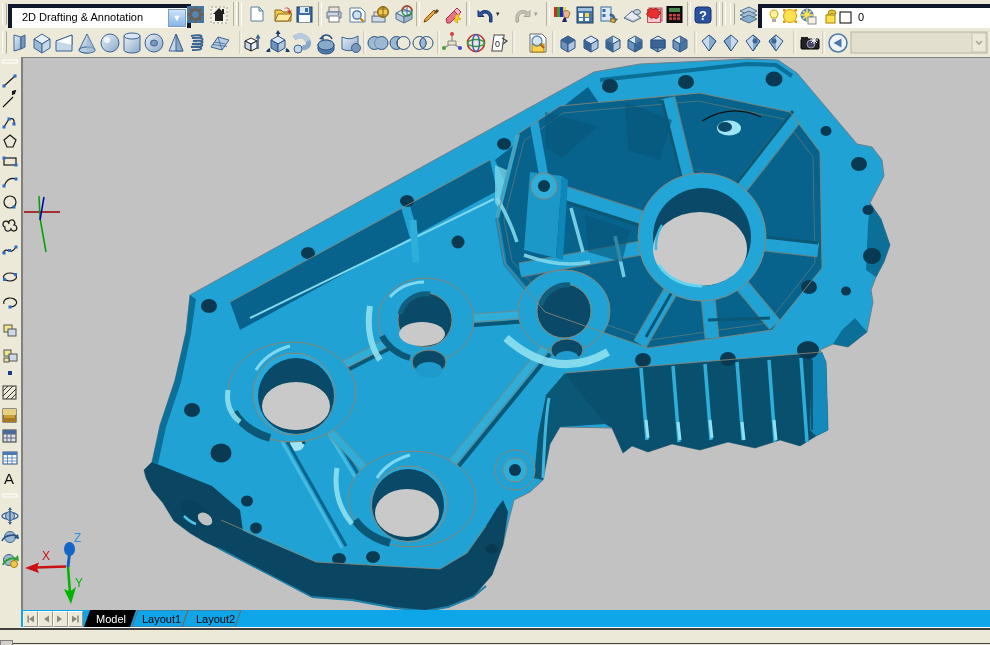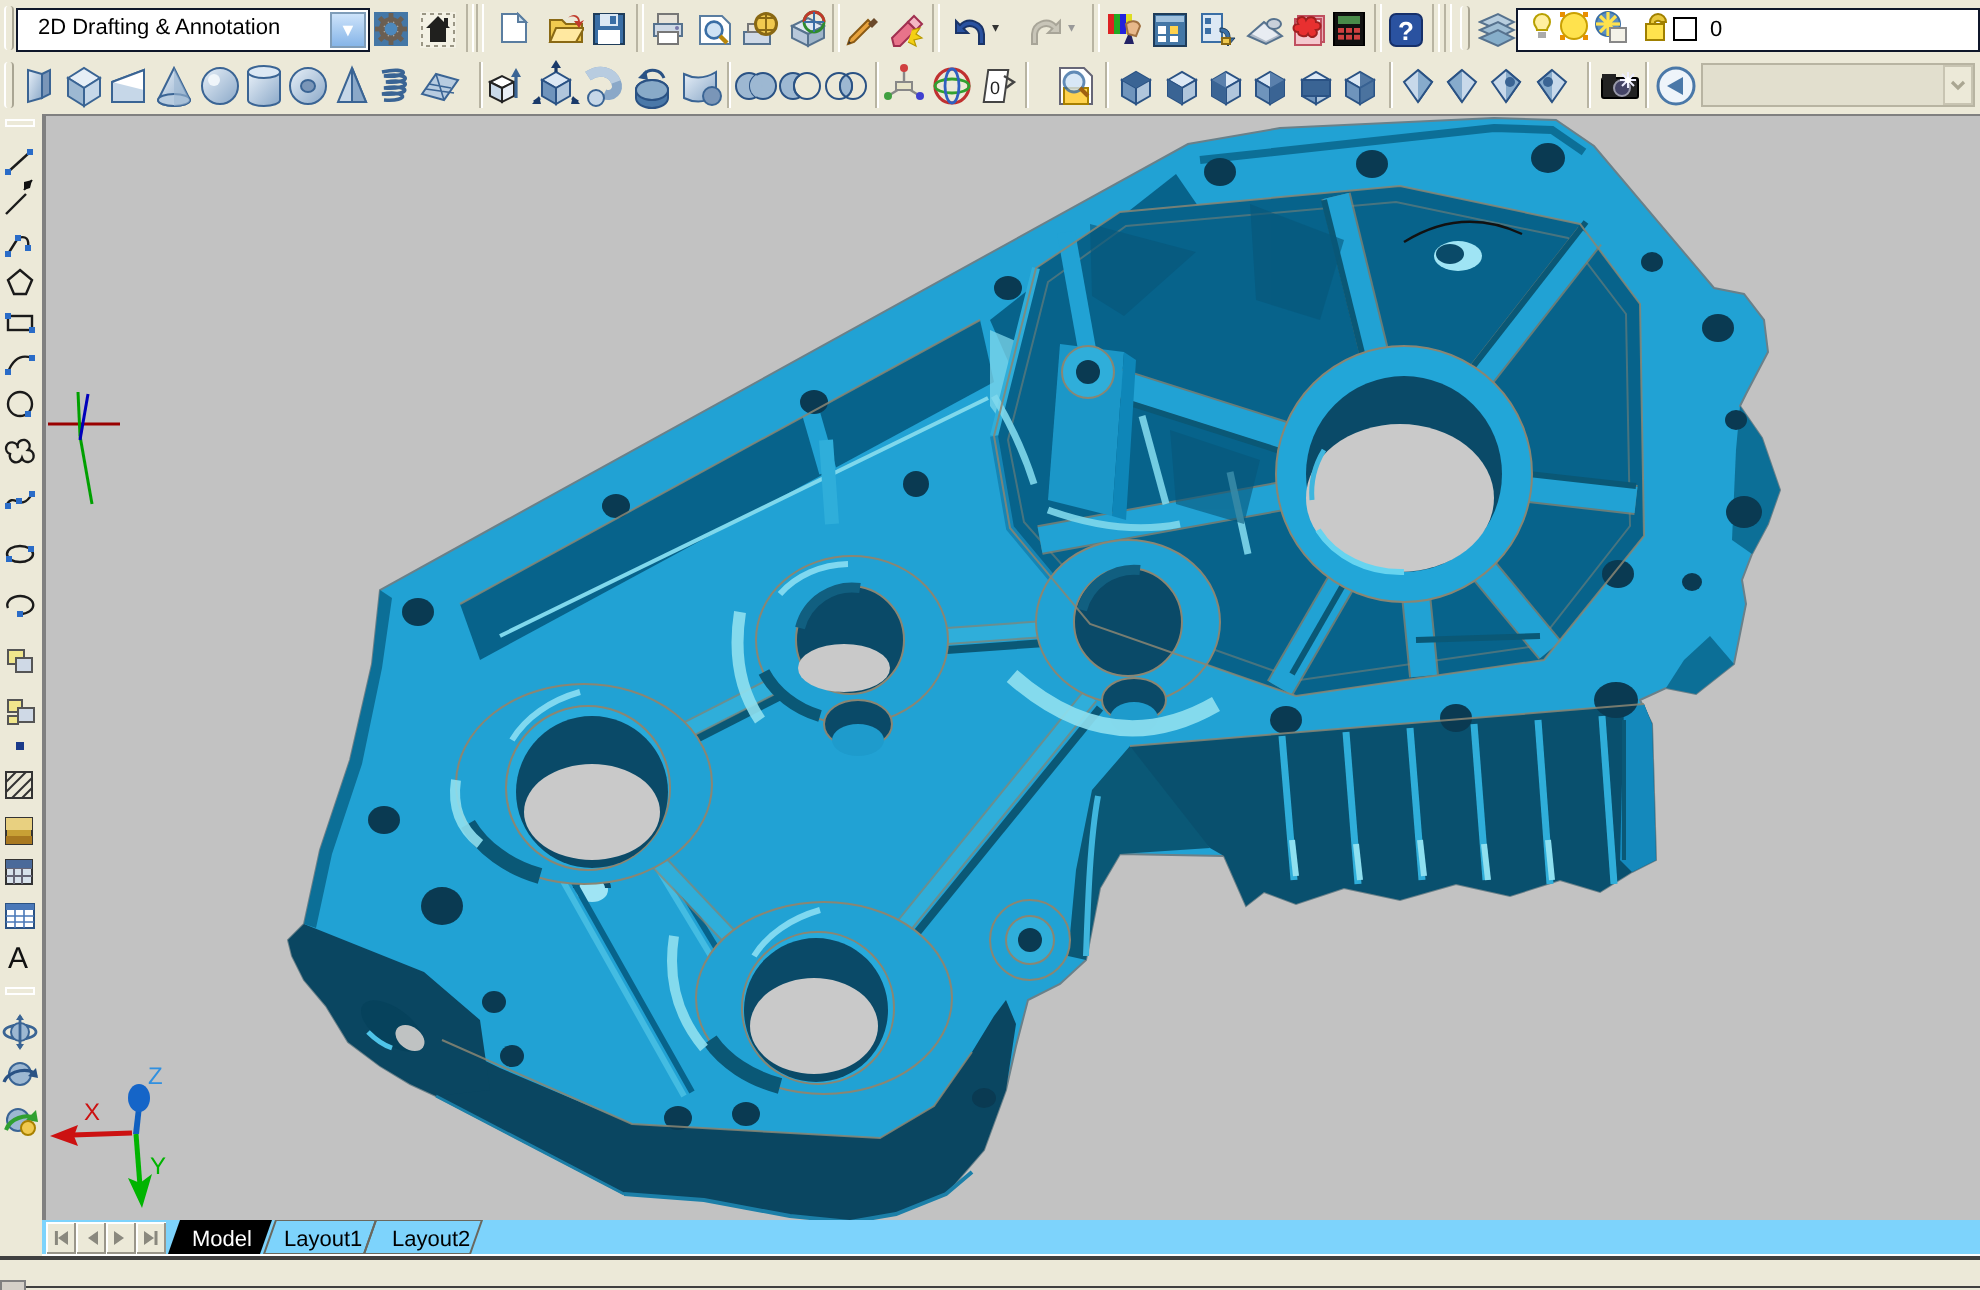--- a/index.html
+++ b/index.html
@@ -3,21 +3,21 @@
 <style>
 html,body{margin:0;padding:0;}
 body{width:990px;height:645px;overflow:hidden;font-family:"Liberation Sans",sans-serif;background:#ECE9D8;-webkit-font-smoothing:antialiased;}
 #app{position:absolute;left:0;top:0;width:990px;height:645px;background:#ECE9D8;}
 .abs{position:absolute;}
 .vsep{position:absolute;width:2px;border-left:1px solid #B8B4A2;border-right:1px solid #fff;}
 .grip{position:absolute;width:3px;border-left:1px solid #fff;border-right:1px solid #A9A593;border-radius:2px;}
 .tbtn{position:absolute;width:20px;height:20px;}
 .tbtn svg{position:absolute;left:2px;top:2px;}
 #viewport{position:absolute;left:23px;top:58px;width:967px;height:551px;background:#C2C2C2;}
-.combo{position:absolute;background:#fff;border:1px solid #0f172a;}
+.combo{position:absolute;background:#fff;border:4px solid #0f172a;}
 </style></head>
 <body>
 <div id="app">
 
 <div class="abs" id="row1" style="left:0;top:0;width:990px;height:28px;background:#ECE9D8;border-bottom:1px solid #E0DCC8;">
   <div class="grip" style="left:2px;top:3px;height:22px;"></div>
   <div class="combo" style="left:8px;top:4px;width:175px;height:20px;">
     <span style="position:absolute;left:10px;top:3px;font-size:11px;color:#000;">2D Drafting &amp; Annotation</span>
     <span style="position:absolute;right:1px;top:1px;width:16px;height:16px;background:linear-gradient(#cde3fa,#86b5e8);border:1px solid #7f9db9;color:#fff;font-size:9px;text-align:center;line-height:16px;">▼</span>
   </div>
@@ -787,21 +787,21 @@
 </svg>
 
 <svg width="50" height="60" viewBox="0 0 50 60" style="position:absolute;left:0px;top:135px;">
   <line x1="1" y1="19" x2="37" y2="19" stroke="#990000" stroke-width="1.5"></line>
   <line x1="16" y1="3" x2="17" y2="25" stroke="#00a000" stroke-width="1.5"></line>
   <line x1="17" y1="25" x2="23" y2="59" stroke="#00a000" stroke-width="1.5"></line>
   <line x1="21" y1="4" x2="17" y2="27" stroke="#0000bb" stroke-width="1.5"></line>
 </svg>
 </div>
 
-<div class="abs" id="tabrow" style="left:21px;top:610px;width:969px;height:18px;background:#7dd3fc;">
+<div class="abs" id="tabrow" style="left:21px;top:610px;width:969px;height:18px;background:#0ea5e9;">
   <div class="abs" style="left:2px;top:1px;width:61px;height:16px;">
     <svg width="61" height="16">
       <g>
         <rect x="0.5" y="0.5" width="14" height="15" fill="#ECE9D8" stroke="#fff"></rect>
         <rect x="15.5" y="0.5" width="14" height="15" fill="#ECE9D8" stroke="#fff"></rect>
         <rect x="30.5" y="0.5" width="14" height="15" fill="#ECE9D8" stroke="#fff"></rect>
         <rect x="45.5" y="0.5" width="14" height="15" fill="#ECE9D8" stroke="#fff"></rect>
         <g stroke="#9a968a" fill="none">
               <path d="M0.5,15.5 h14 v-15 M15.5,15.5 h14 v-15 M30.5,15.5 h14 v-15 M45.5,15.5 h14 v-15"></path>
             </g>

